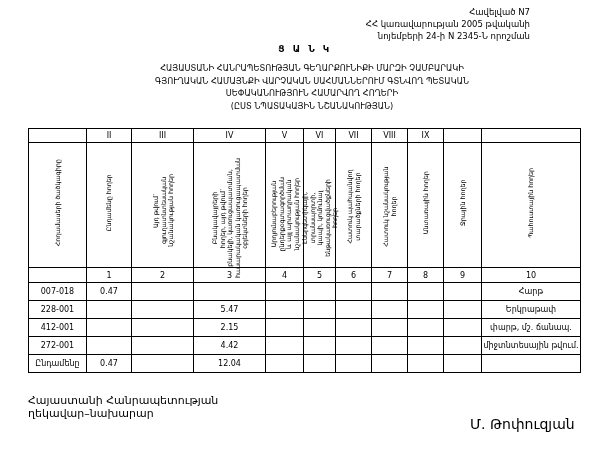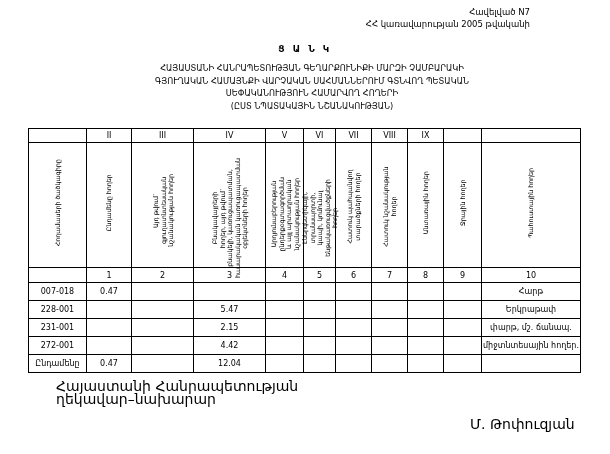--- a/index.html
+++ b/index.html
@@ -115,42 +115,42 @@
   td.val { text-align: center; }
   td.note {
     text-align: left;
     padding-left: 4px;
     font-size: 7.2px;
   }
   
   .footer-left {
     position: absolute;
     left: 28px;
-    top: 380px;
-    font-size: 14px;
+    top: 394px;
+    font-size: 11px;
     line-height: 13px;
-    margin-left: 28px;
   }
   .footer-left div { white-space: nowrap; }
   .footer-right {
     position: absolute;
     left: 470px;
     top: 416px;
     font-size: 14px;
     white-space: nowrap;
   }
 </style>
 </head>
 <body>
 
 <div class="page">
 
   <div class="doc-header">
     <div>Հավելված N7</div>
     <div>ՀՀ կառավարության 2005 թվականի</div>
+    <div>նոյեմբերի 24-ի N 2345-Ն որոշման</div>
   </div>
 
   <div class="doc-title">Ց Ա Ն Կ</div>
 
   <div class="doc-subtitle">
     <div>ՀԱՅԱՍՏԱՆԻ ՀԱՆՐԱՊԵՏՈՒԹՅԱՆ ԳԵՂԱՐՔՈՒՆԻՔԻ ՄԱՐԶԻ ՉԱՄԲԱՐԱԿԻ</div>
     <div>ԳՅՈՒՂԱԿԱՆ ՀԱՄԱՅՆՔԻ ՎԱՐՉԱԿԱՆ ՍԱՀՄԱՆՆԵՐՈՒՄ ԳՏՆՎՈՂ ՊԵՏԱԿԱՆ</div>
     <div>ՍԵՓԱԿԱՆՈՒԹՅՈՒՆ ՀԱՄԱՐՎՈՂ ՀՈՂԵՐԻ</div>
     <div>(ԸՍՏ ՆՊԱՏԱԿԱՅԻՆ ՆՇԱՆԱԿՈՒԹՅԱՆ)</div>
   </div>
@@ -270,21 +270,21 @@
           <td class="val"></td>
           <td class="val"></td>
           <td class="val"></td>
           <td class="val"></td>
           <td class="val"></td>
           <td class="val"></td>
           <td class="note">Երկրաթափ</td>
         </tr>
 
         <tr class="datarow">
-          <td class="code">231-001</td>
+          <td class="code">412-001</td>
           <td class="val"></td>
           <td class="val"></td>
           <td class="val">2.15</td>
           <td class="val"></td>
           <td class="val"></td>
           <td class="val"></td>
           <td class="val"></td>
           <td class="val"></td>
           <td class="val"></td>
           <td class="note">փարթ, մշ. ճանապ.</td>
@@ -294,21 +294,21 @@
           <td class="code">272-001</td>
           <td class="val"></td>
           <td class="val"></td>
           <td class="val">4.42</td>
           <td class="val"></td>
           <td class="val"></td>
           <td class="val"></td>
           <td class="val"></td>
           <td class="val"></td>
           <td class="val"></td>
-          <td class="note">միջտնտեսային հողեր.</td>
+          <td class="note">միջտնտեսային թվում.</td>
         </tr>
 
         <tr class="datarow">
           <td class="code">Ընդամենը</td>
           <td class="val">0.47</td>
           <td class="val"></td>
           <td class="val">12.04</td>
           <td class="val"></td>
           <td class="val"></td>
           <td class="val"></td>

